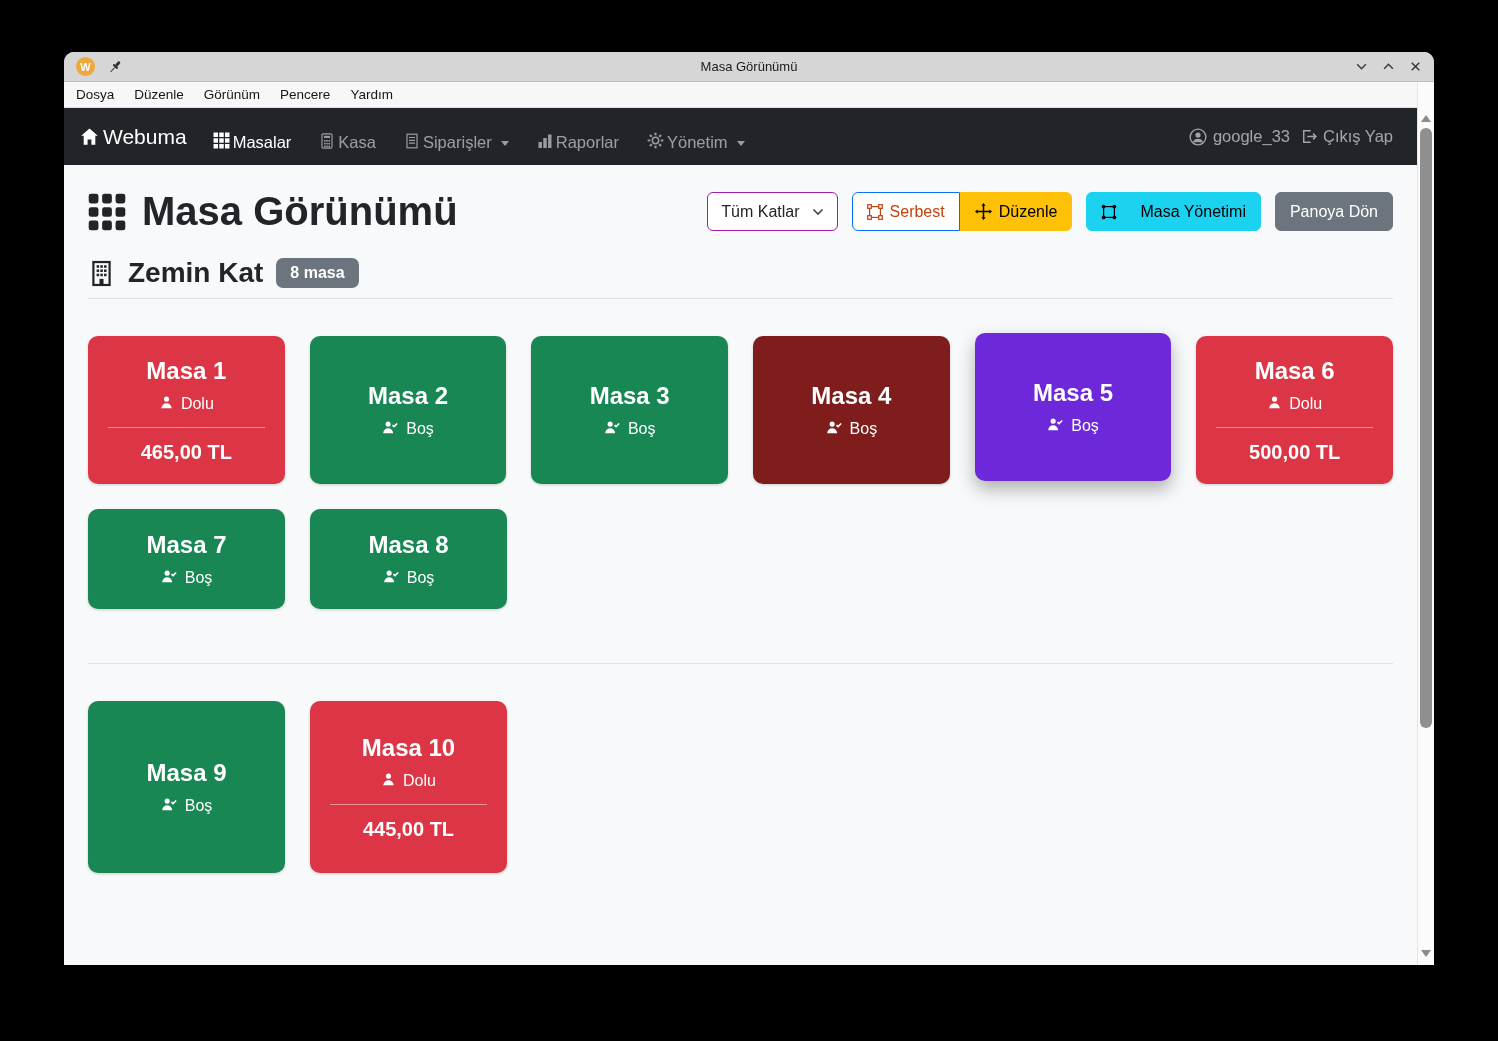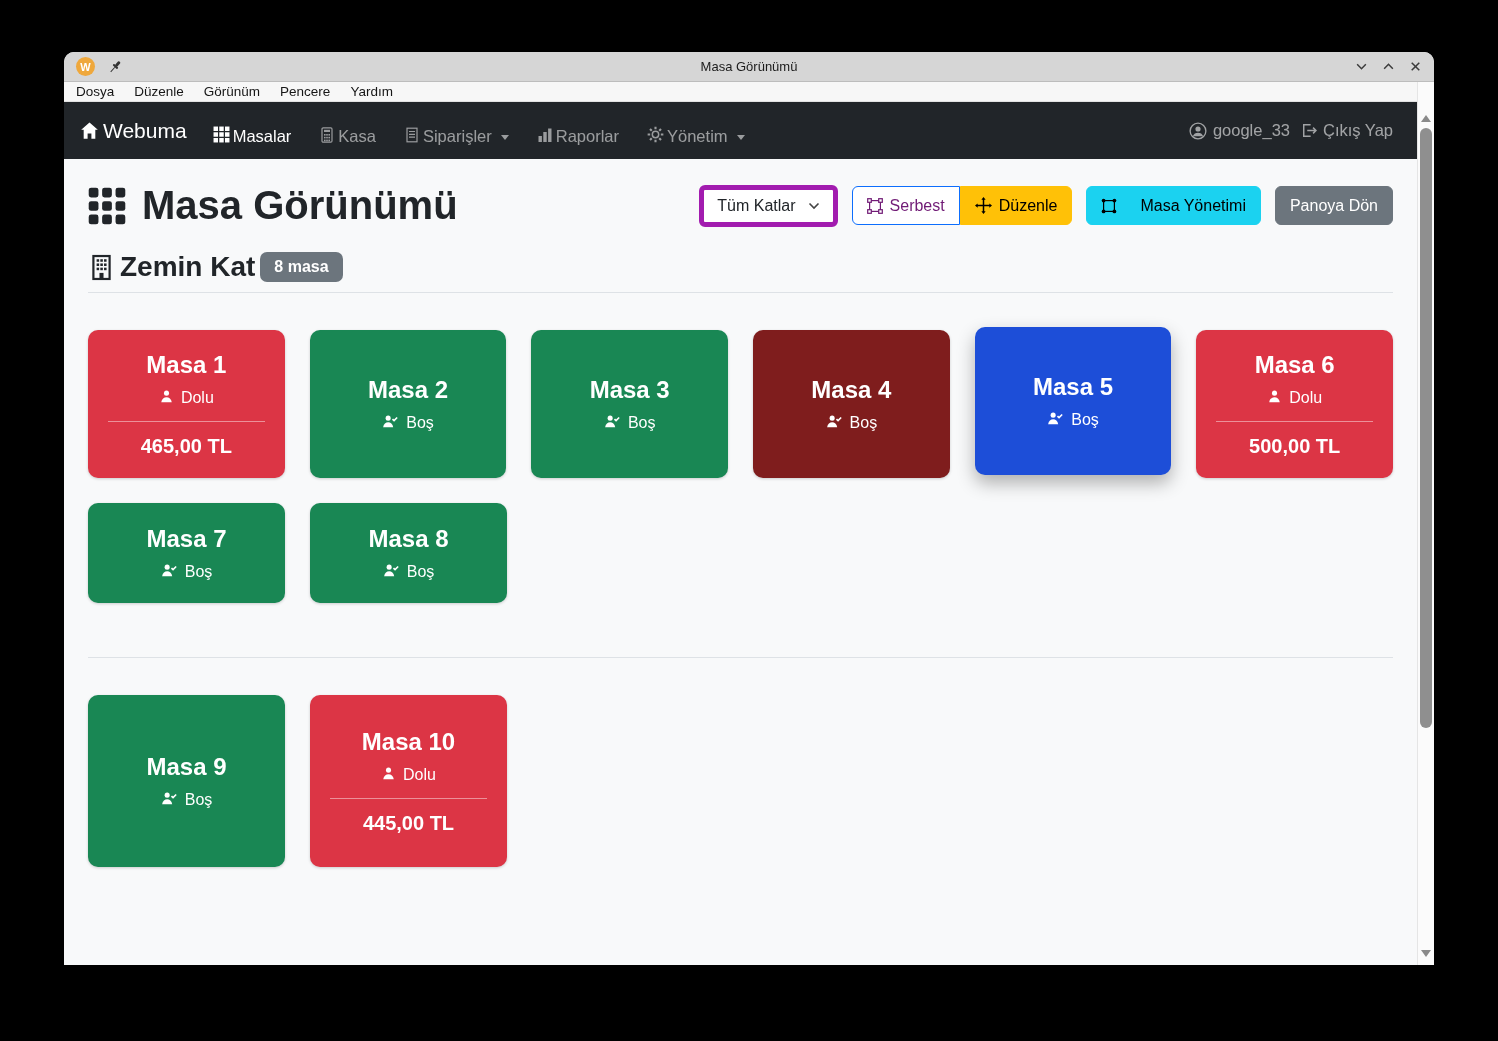--- a/index.html
+++ b/index.html
@@ -11,21 +11,21 @@
   .titlebar { height:30px; background:#d6d6d6; border-bottom:1px solid #bdbdbd;
               display:flex; align-items:center; padding:0 12px; position:relative; }
   .tb-left { display:flex; align-items:center; gap:12px; z-index:2; }
   .app-logo { width:19px; height:19px; border-radius:50%; background:#efa83c;
               color:#fff; font-weight:bold; font-size:11px; display:flex; align-items:center; justify-content:center; }
   .tb-title { position:absolute; left:0; right:0; text-align:center; font-size:13px; color:#1b1b1b; }
   .tb-controls { margin-left:auto; display:flex; align-items:center; gap:14px; z-index:2; }
   .tb-controls svg { display:block; }
 
   
-  .menubar { height:20px; background:#f7f7f7; border-bottom:1px solid #e2e2e2;
+  .menubar { height:26px; background:#f7f7f7; border-bottom:1px solid #e2e2e2;
              display:flex; align-items:center; padding-left:2px; }
   .menu-item { font-size:13.5px; color:#161616; padding:0 10px; line-height:25px; cursor:default; }
 
   
   .main { margin-right:17px; }
   .scrollcol { position:absolute; top:30px; right:0; bottom:0; width:17px;
                background:#fbfbfb; border-left:1px solid #e5e5e5; }
   .sb-up { width:0; height:0; border-left:5px solid transparent; border-right:5px solid transparent;
            border-bottom:7px solid #8a8a8a; margin:33px auto 0; }
   .sb-thumb { position:absolute; top:46px; left:2px; width:12px; height:600px;
@@ -47,32 +47,32 @@
            border-top:5px solid currentColor; margin-left:6px; margin-top:2px; }
   .nav-right { margin-left:auto; display:flex; align-items:center; gap:10px; }
   .nav-user, .nav-logout { display:flex; align-items:center; gap:6px; font-size:16.5px;
                            color:rgba(255,255,255,.58); cursor:pointer; }
 
   
   .content { height:800px; padding:24px; overflow:hidden; background:#f8f9fa; }
   .page-header { display:flex; align-items:center; justify-content:space-between; margin-bottom:23px; }
   .page-title { display:flex; align-items:center; gap:16px; font-size:40px; font-weight:600; color:#212529; }
   .controls { display:flex; align-items:center; gap:14px; }
-  .select { display:flex; align-items:center; gap:12px; background:#fff; border:5px solid #a21caf;
+  .select { display:flex; align-items:center; gap:12px; background:#fff; border:1px solid #a21caf;
             border-radius:6px; padding:16px 13px; font-size:16px; color:#212529; cursor:pointer; height:39px; }
   .btn { display:flex; align-items:center; gap:7px; font-size:16px; border-radius:6px;
          padding:8px 14px; cursor:pointer; height:39px; border:1px solid transparent; }
   .btn-group { display:flex; gap:0; }
-  .btn-serbest { background:#fff; border:1px solid #0d6efd; color:#701a75; border-radius:6px 0 0 6px; }
+  .btn-serbest { background:#fff; border:1px solid #0d6efd; color:#c2410c; border-radius:6px 0 0 6px; }
   .btn-duzenle { background:#ffc107; border-color:#ffc107; color:#000; border-radius:0 6px 6px 0; }
   .btn-cyan { background:#1bd2f0; border-color:#1bd2f0; color:#000;gap:23px; }
   .btn-gray { background:#6c757d; border-color:#6c757d; color:#fff; }
 
   .floor-section + .floor-section { margin-top:54px; }
-  .floor-header { display:flex; align-items:center; gap:5px; }
+  .floor-header { display:flex; align-items:center; gap:13px; }
   .floor-name { font-size:28px; font-weight:600; color:#212529; }
   .floor-badge { background:#6c757d; color:#fff; font-size:16px; font-weight:700;
                  padding:6px 14px; border-radius:7px; }
   .floor-hr { border:none; border-top:1px solid #dee2e6; margin-top:9px; }
 
   .table-row { display:flex; gap:25px; margin-top:25px; }
   .rows .table-row:first-child { margin-top:37px; }
   .table-card { width:197px; border-radius:10px; color:#fff; display:flex; flex-direction:column;
                 align-items:center; justify-content:center; gap:10px; cursor:pointer;
                 box-shadow:0 1px 3px rgba(0,0,0,.18); }
@@ -337,21 +337,21 @@
                 <div class="t-name">Masa 4</div>
                 <div class="t-status">
                   <span><svg width="17" height="15" viewBox="0 0 17 16" fill="currentColor">
                       <circle cx="6" cy="4.4" r="2.7"></circle>
                       <path d="M.6 14c.6-3.5 2.8-5.2 5.4-5.2s4.8 1.7 5.4 5.2z"></path>
                       <path d="M10.6 5.4l1.7 1.7 3.3-3.4" fill="none" stroke="currentColor" stroke-width="1.7"></path>
                     </svg></span>
                   <span>Boş</span>
                 </div>
               </div>
-              <div class="table-card elevated" style="background: #1d4ed8;">
+              <div class="table-card elevated" style="background: #6d28d9;">
                 <div class="t-name">Masa 5</div>
                 <div class="t-status">
                   <span><svg width="17" height="15" viewBox="0 0 17 16" fill="currentColor">
                       <circle cx="6" cy="4.4" r="2.7"></circle>
                       <path d="M.6 14c.6-3.5 2.8-5.2 5.4-5.2s4.8 1.7 5.4 5.2z"></path>
                       <path d="M10.6 5.4l1.7 1.7 3.3-3.4" fill="none" stroke="currentColor" stroke-width="1.7"></path>
                     </svg></span>
                   <span>Boş</span>
                 </div>
               </div>

